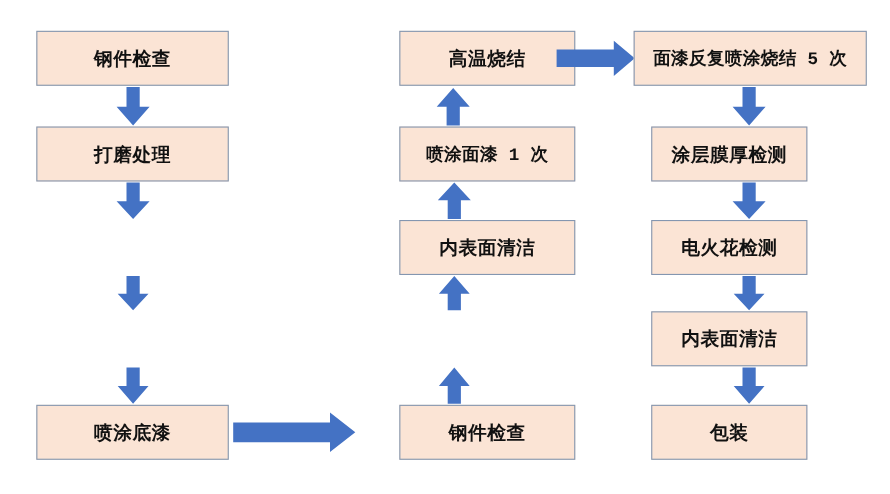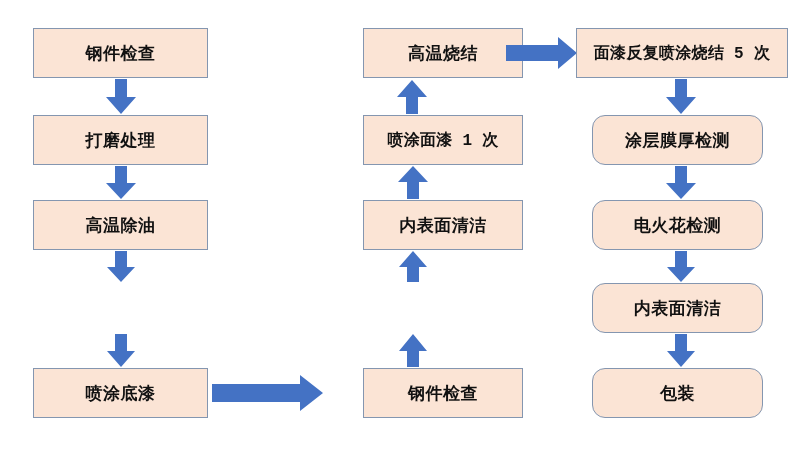--- a/index.html
+++ b/index.html
@@ -38,21 +38,21 @@
   .arrow { position: absolute; }
   .arrow svg { display: block; overflow: visible; }
 
   
   .col1 { left: 33px; width: 175px; }
   
   .col2 { left: 326px; width: 160px; margin-left: 37px; }
   
   .col3w { left: 576px; width: 212px; text-align: right; }
   
-  .col3 { left: 592px; width: 171px; border-radius: 13px; }
+  .col3 { left: 592px; width: 142px; }
 
   .r1 { top: 28px;  height: 50px; }
   .r2 { top: 115px; height: 50px; }
   .r3 { top: 200px; height: 50px; }
   .r4 { top: 283px; height: 50px; }
   .r5 { top: 368px; height: 50px; }
 </style>
 </head>
 <body>
 
@@ -67,21 +67,20 @@
   </div>
 
   <div class="node col1 r2">打磨处理</div>
 
   <div class="arrow" style="left:105px; top:166px;">
     <svg width="32" height="34" viewBox="0 0 32 34" aria-hidden="true">
       <polygon points="10,0 22,0 22,17 31,17 16,33 1,17 10,17" fill="#4472C4"></polygon>
     </svg>
   </div>
 
-  <div class="node col1 r3">高温除油</div>
 
   <div class="arrow" style="left:106px; top:251px;">
     <svg width="30" height="32" viewBox="0 0 30 32" aria-hidden="true">
       <polygon points="9,0 21,0 21,16 29,16 15,31 1,16 9,16" fill="#4472C4"></polygon>
     </svg>
   </div>
 
 
   <div class="arrow" style="left:106px; top:334px;">
     <svg width="30" height="34" viewBox="0 0 30 34" aria-hidden="true">

